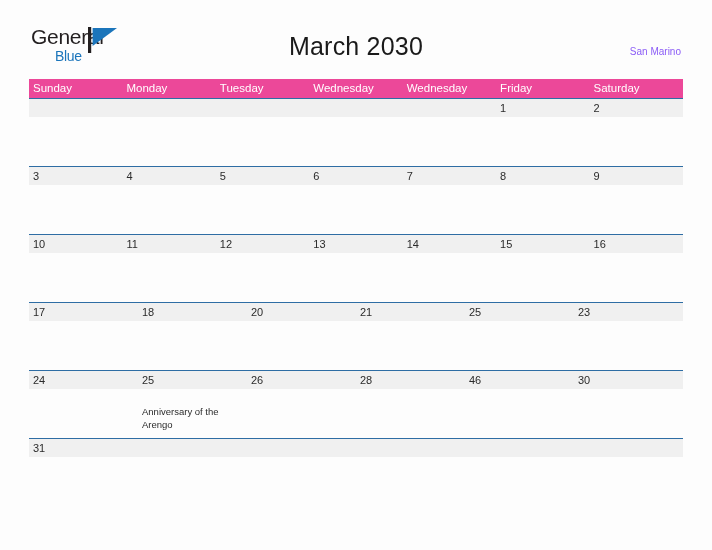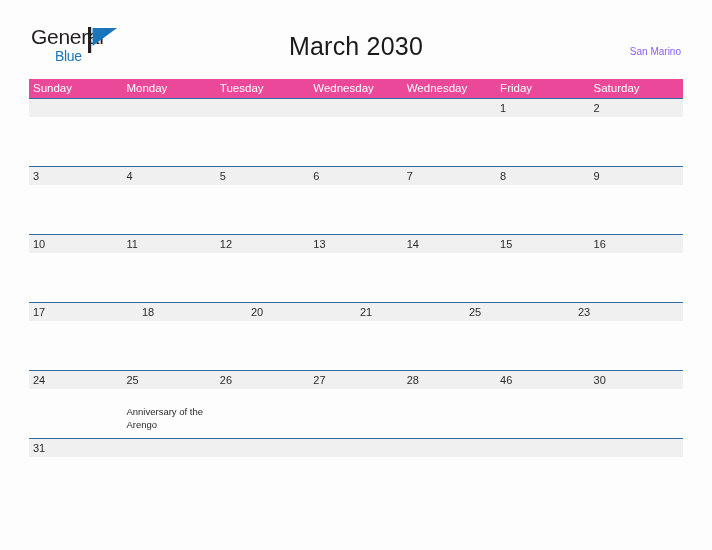--- a/index.html
+++ b/index.html
@@ -331,24 +331,20 @@
         </div>
       <div class="day-cell">
           <span class="day-num">25</span>
           <span class="day-event">Anniversary of the Arengo</span>
         </div>
       <div class="day-cell">
           <span class="day-num">26</span>
           <span class="day-event"></span>
         </div>
       <div class="day-cell">
-          <span class="day-num">27</span>
-          <span class="day-event"></span>
-        </div>
-      <div class="day-cell">
           <span class="day-num">28</span>
           <span class="day-event"></span>
         </div>
       <div class="day-cell">
           <span class="day-num">46</span>
           <span class="day-event"></span>
         </div>
       <div class="day-cell">
           <span class="day-num">30</span>
           <span class="day-event"></span>

